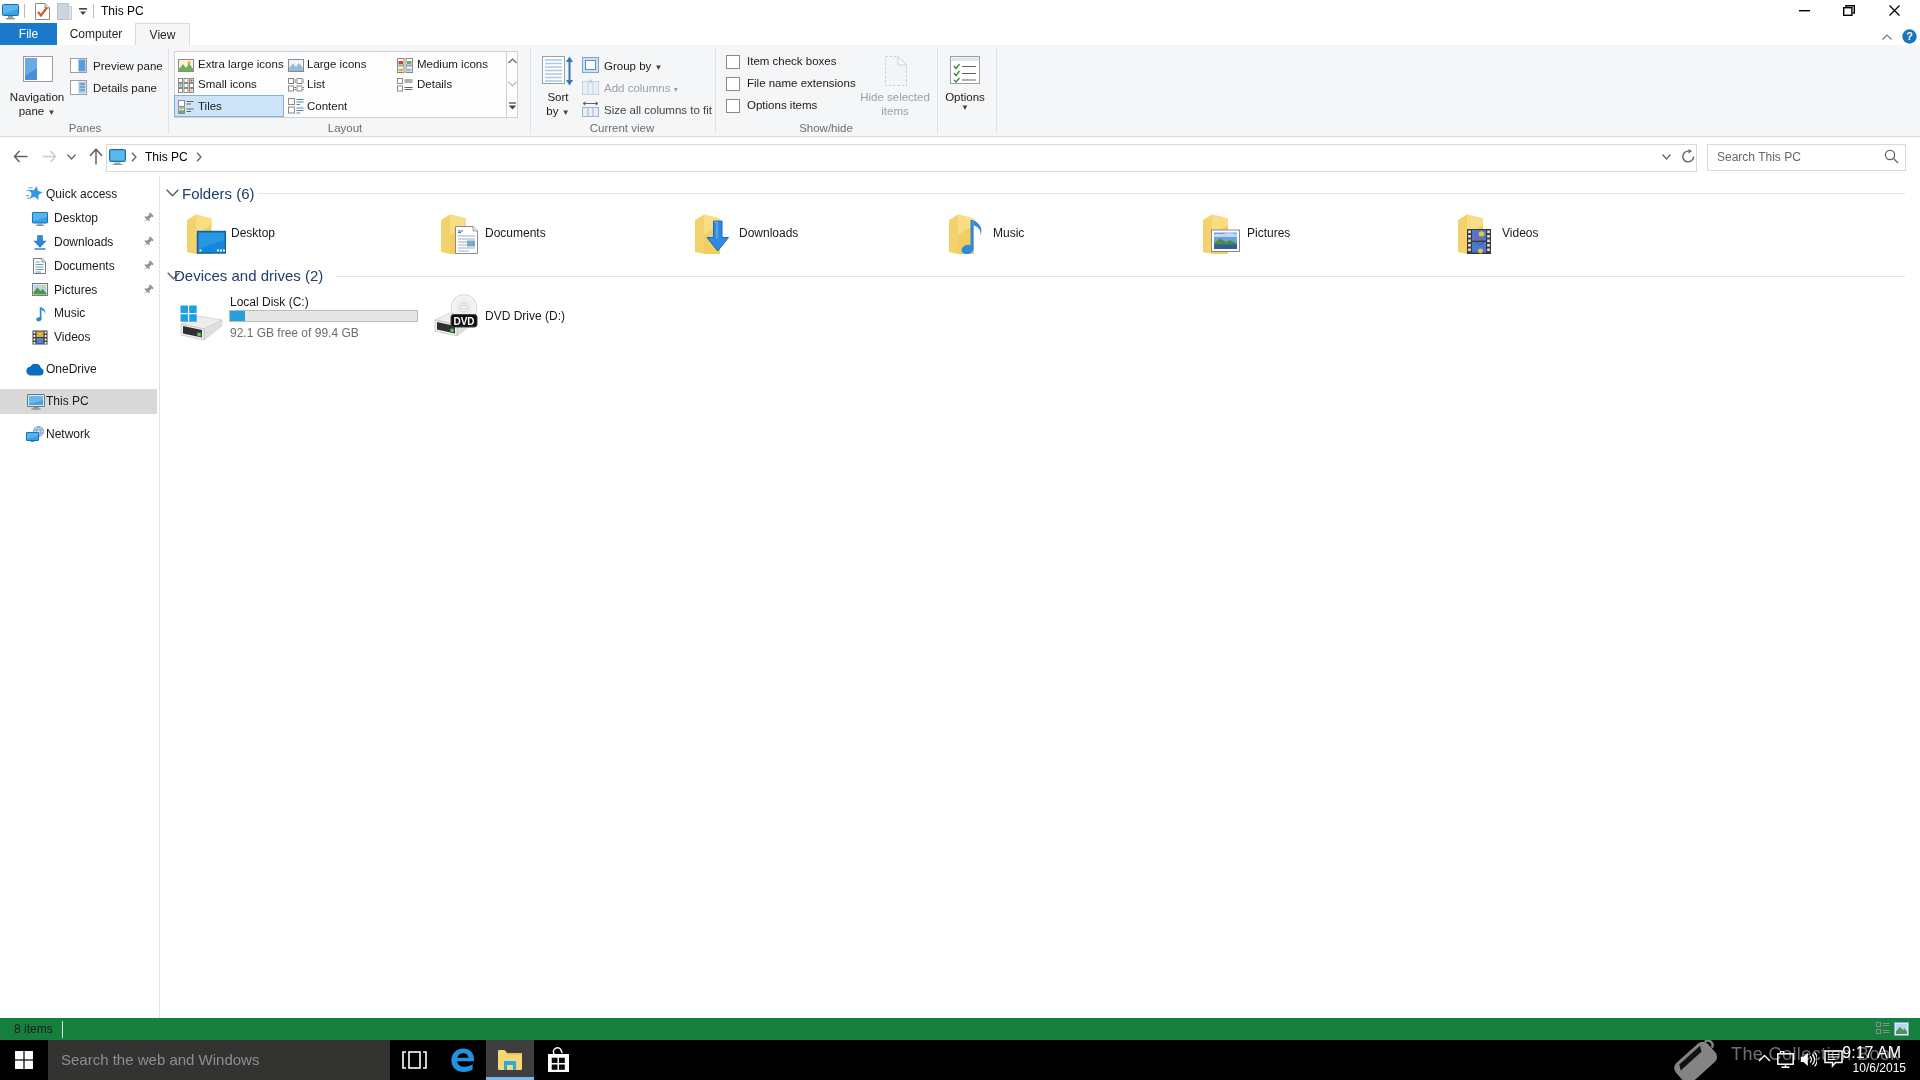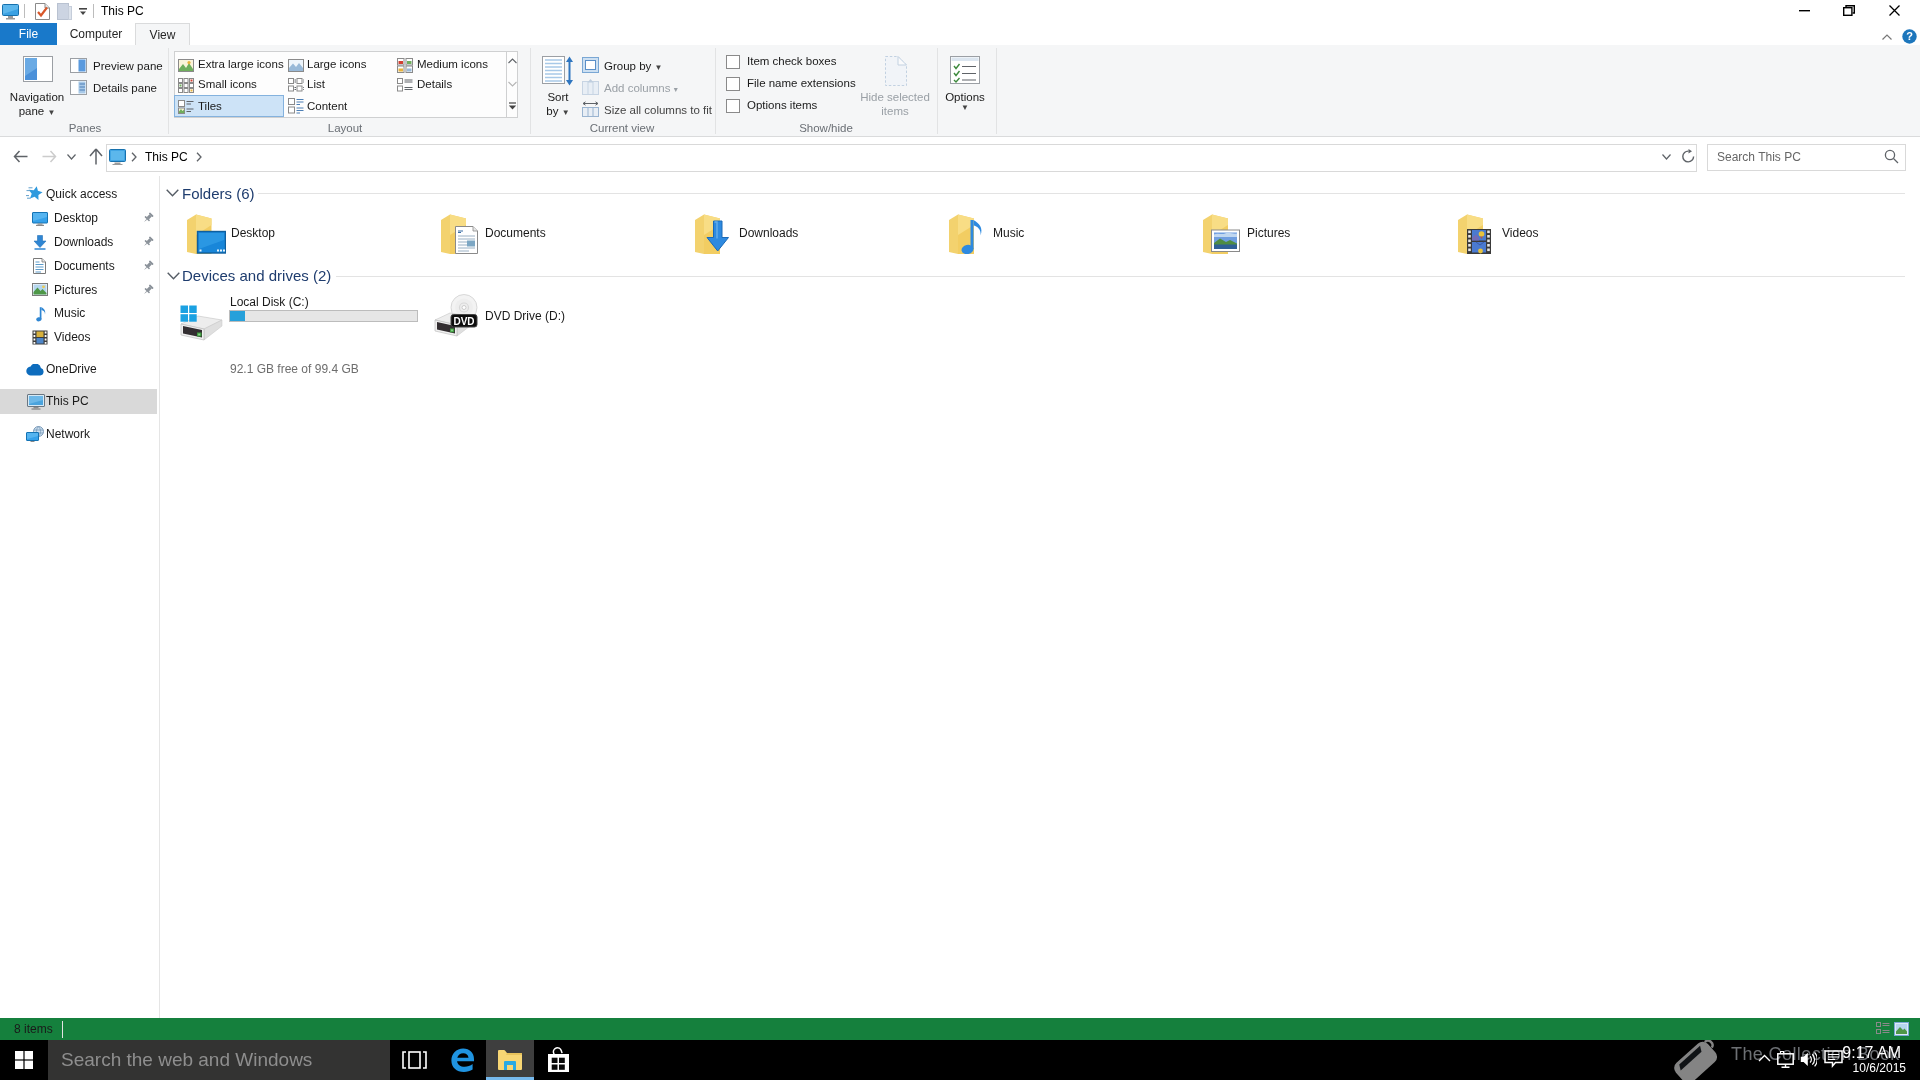--- a/index.html
+++ b/index.html
@@ -28,21 +28,21 @@
 #main{left:0;top:176px;width:1920px;height:842px;background:#fff;}
 #sidebar{position:absolute;left:0;top:0;width:160px;height:842px;border-right:1px solid #e5e5e5;}
 #content{position:absolute;left:160px;top:0;width:1760px;height:842px;}
 .ghead{position:absolute;height:20px;font-size:15px;color:#1e3c6e;}
 .grule{position:absolute;height:1px;background:#e3e3e3;}
 .tilelabel{color:#1a1a1a;}
 
 #statusbar{left:0;top:1018px;width:1920px;height:22px;background:#15803d;}
 
 #taskbar{left:0;top:1040px;width:1920px;height:40px;background:#000;overflow:hidden;}
-#tsearch{position:absolute;left:48px;top:0;width:342px;height:40px;background:#333332;color:#8e8e8e;font-size:19px;line-height:40px;}
+#tsearch{position:absolute;left:48px;top:0;width:342px;height:40px;background:#333332;color:#8e8e8e;font-size:15px;line-height:40px;}
 .tcell{position:absolute;top:0;width:48px;height:40px;}
 </style>
 </head>
 <body>
 <div class="win">
 
 <div class="abs" id="titlebar">
   <svg class="abs" style="left:2px;top:3px" width="17" height="17" viewBox="0 0 17 17">
     <rect x="0.5" y="1.5" width="16" height="11" rx="1" fill="#3ba1e3" stroke="#1771ad"></rect>
     <path d="M1 2 L16 2 L16 6 L1 11 Z" fill="#6cc0f0" opacity="0.7"></path>
@@ -516,42 +516,42 @@
       <path d="M24 23.5 L27 23.5 L25.5 26 Z" fill="#b05848"></path>
       <path d="M16 24.5 L20 21.5 L23 24.5 L23 27.5 L16 27.5 Z" fill="#7a68b0" opacity="0.8"></path>
       <circle cx="24.5" cy="38" r="2.4" fill="#e8c33c"></circle>
       <path d="M20 29 L24 32 L28 29" stroke="#3a5aa8" fill="none"></path>
     </svg>
     <div class="abs tilelabel" style="left:1342px;top:50px;">Videos</div>
 
     <svg class="abs" style="left:7px;top:96px" width="13" height="8" viewBox="0 0 13 8">
           <path d="M0.7 0.7 L6.5 6.8 L12.3 0.7" fill="none" stroke="#565d66" stroke-width="1.4"></path>
         </svg>
-    <div class="ghead" style="left:22px;top:91px;">Devices and drives (2)</div>
+    <div class="ghead" style="left:14px;top:91px;">Devices and drives (2)</div>
     <div class="grule" style="left:176px;top:100px;width:1569px;"></div>
 
     <svg class="abs" style="left:18px;top:126px" width="46" height="40" viewBox="0 0 46 40">
       <polygon points="3,22 20,14 44,18 26,27" fill="#ededed" stroke="#c4c4c4" stroke-width="0.6"></polygon>
       <polygon points="26,27 44,18 44,24 26,38" fill="#dfdfdf" stroke="#c4c4c4" stroke-width="0.5"></polygon>
       <polygon points="3,22 26,27 26,38 3,33" fill="#f0f0f0" stroke="#b5b5b5" stroke-width="0.6"></polygon>
       <polygon points="5,24 24,28 24,35.5 5,31.5" fill="#332e31"></polygon>
       <rect x="19" y="30.5" width="4.5" height="4" fill="#3f9c3f"></rect>
       <rect x="20.2" y="31.6" width="2" height="1.8" fill="#8fd48f"></rect>
       <g fill="#1ba1e2">
             <rect x="2.5" y="3.5" width="7.5" height="7.5"></rect>
             <rect x="11.2" y="3.5" width="7.5" height="7.5"></rect>
             <rect x="2.5" y="12.2" width="7.5" height="7.5"></rect>
             <rect x="11.2" y="12.2" width="7.5" height="7.5"></rect>
           </g>
     </svg>
     <div class="abs tilelabel" style="left:70px;top:119px;">Local Disk (C:)</div>
     <div class="abs" style="left:69px;top:134px;width:189px;height:12px;background:#e6e6e6;border:1px solid #bcbcbc;">
       <div style="width:15px;height:10px;background:#26a0da;"></div>
     </div>
-    <div class="abs" style="left:70px;top:150px;color:#6d6d6d;margin-top:36px;">92.1 GB free of 99.4 GB</div>
+    <div class="abs" style="left:70px;top:150px;color:#6d6d6d;">92.1 GB free of 99.4 GB</div>
 
     <svg class="abs" style="left:272px;top:118px" width="48" height="46" viewBox="0 0 48 46">
       <circle cx="32" cy="13.5" r="13" fill="#f3f3f3" stroke="#cfcfcf" stroke-width="0.8"></circle>
       <circle cx="32" cy="13.5" r="9" fill="#eeeeee"></circle>
       <circle cx="32" cy="13.5" r="4.5" fill="none" stroke="#d8d8d8" stroke-width="1.2"></circle>
       <circle cx="32" cy="13.5" r="2" fill="#fff" stroke="#cccccc"></circle>
       <polygon points="3,26 18,19 42,23 25,31" fill="#ededed" stroke="#c4c4c4" stroke-width="0.6"></polygon>
       <polygon points="25,31 42,23 42,29 25,42" fill="#dfdfdf" stroke="#c4c4c4" stroke-width="0.5"></polygon>
       <polygon points="3,26 25,31 25,42 3,37" fill="#f0f0f0" stroke="#b5b5b5" stroke-width="0.6"></polygon>
       <polygon points="5,28 23,32 23,39.5 5,35.5" fill="#332e31"></polygon>

